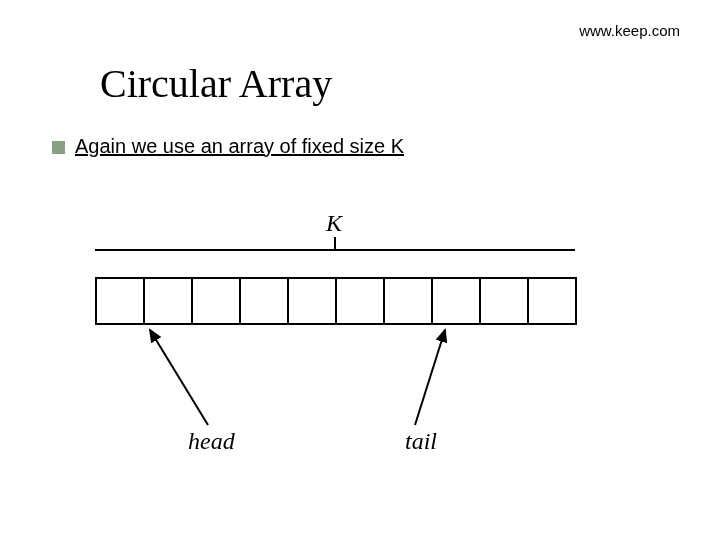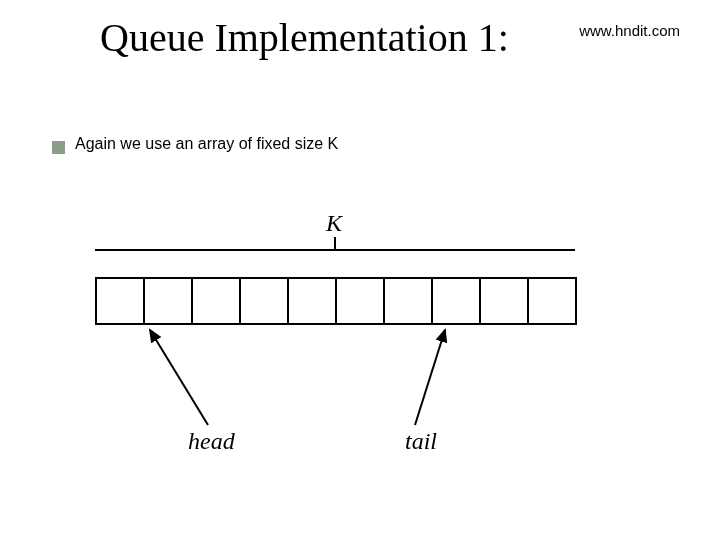--- a/index.html
+++ b/index.html
@@ -40,23 +40,24 @@
   }
   .bullet-icon {
     width: 13px;
     height: 13px;
     background: #89a087;
     margin-top: 6px;
     margin-right: 10px;
     flex-shrink: 0;
   }
   .bullet-text {
-    font-size: 16px;
+    font-size: 20px;
     color: #000;
     white-space: nowrap;
+    text-decoration: underline;
   }
   .red { color: #c00000; }
   .k-label {
     position: absolute;
     top: 210px;
     left: 326px;
     font-family: "Times New Roman", Times, serif;
     font-style: italic;
     font-size: 24px;
     color: #000;
@@ -96,24 +97,25 @@
     position: absolute;
     top: 0;
     left: 0;
     pointer-events: none;
   }
 </style>
 </head>
 <body>
 
 <div class="title">
-  <span>Queue Implementation 1:</span><br>
+  <br>
+  <span>Circular Array</span>
 </div>
 
-<div class="site">www.hndit.com</div>
+<div class="site">www.keep.com</div>
 
 <div class="bullets">
   <div class="bullet-row">
     <div class="bullet-icon"></div>
     <div class="bullet-text">Again we use an array of fixed size K</div>
   </div>
 </div>
 
 <div class="k-label">K</div>
 

